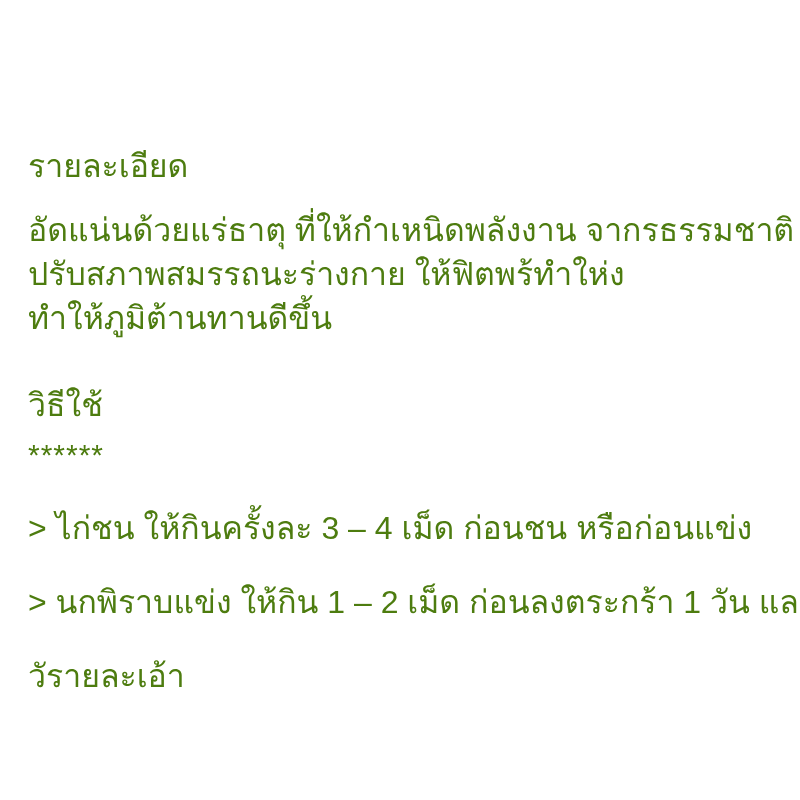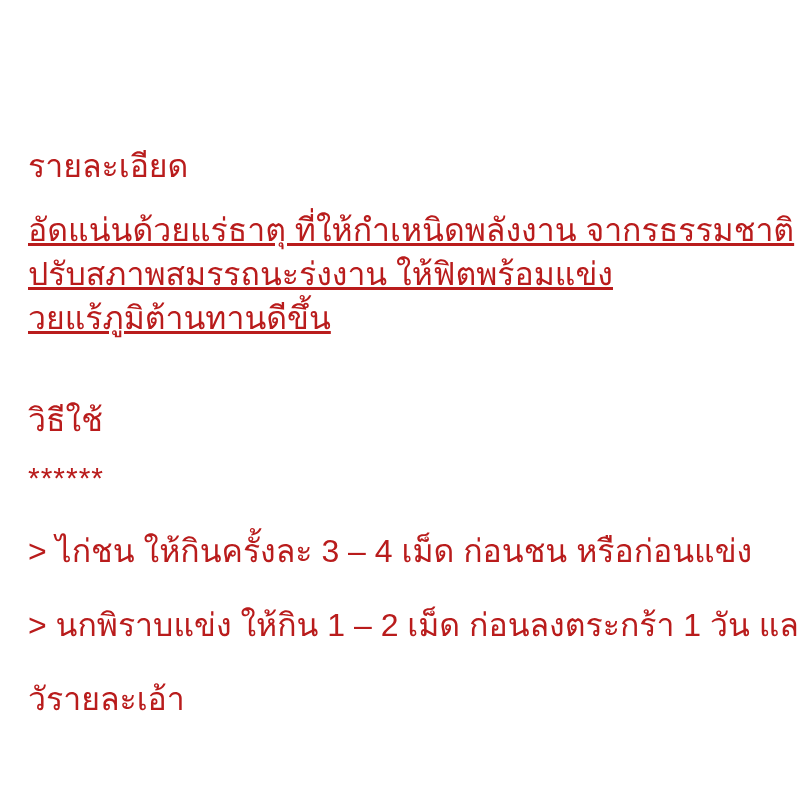--- a/index.html
+++ b/index.html
@@ -18,39 +18,38 @@
     color: #1c1c1c;
   }
   .content {
     position: absolute;
     left: 28px;
     top: 144px;
     right: 16px;
     font-size: 32px;
     line-height: 44px;
     font-weight: 400;
-    color: #b91c1c;
+    color: #4d7c0f;
     letter-spacing: 0;
   }
   .heading {
     line-height: 44px;
     margin-bottom: 20px;
     white-space: nowrap;
   }
   .para {
-    margin-bottom: 58px;
-    text-decoration: underline;
+    margin-bottom: 43px;
   }
   .para .line {
     line-height: 44px;
     white-space: nowrap;
   }
   .usage-heading {
     line-height: 44px;
-    margin-bottom: 14px;
+    margin-bottom: 6px;
     white-space: nowrap;
   }
   .divider-line {
     line-height: 44px;
     font-size: 30px;
     letter-spacing: 1px;
     margin-bottom: 0;
     white-space: nowrap;
   }
   .usage .line {
@@ -62,22 +61,22 @@
 </head>
 <body>
 
 <div class="page">
   <div class="content">
 
     <div class="heading">รายละเอียด</div>
 
     <div class="para">
       <div class="line">อัดแน่นด้วยแร่ธาตุ ที่ให้กำเหนิดพลังงาน จากรธรรมชาติ</div>
-      <div class="line">ปรับสภาพสมรรถนะร่งงาน ให้ฟิตพร้อมแข่ง</div>
-      <div class="line">วยแร้ภูมิต้านทานดีขึ้น</div>
+      <div class="line">ปรับสภาพสมรรถนะร่างกาย ให้ฟิตพร้ทำให่ง</div>
+      <div class="line">ทำให้ภูมิต้านทานดีขึ้น</div>
     </div>
 
     <div class="usage-heading">วิธีใช้</div>
 
     <div class="divider-line">******</div>
 
     <div class="usage">
       <div class="line">&gt; ไก่ชน ให้กินครั้งละ 3 – 4 เม็ด ก่อนชน หรือก่อนแข่ง</div>
       <div class="line">&gt; นกพิราบแข่ง ให้กิน 1 – 2 เม็ด ก่อนลงตระกร้า 1 วัน และ</div>
       <div class="line">วัรายละเอ้า</div>

